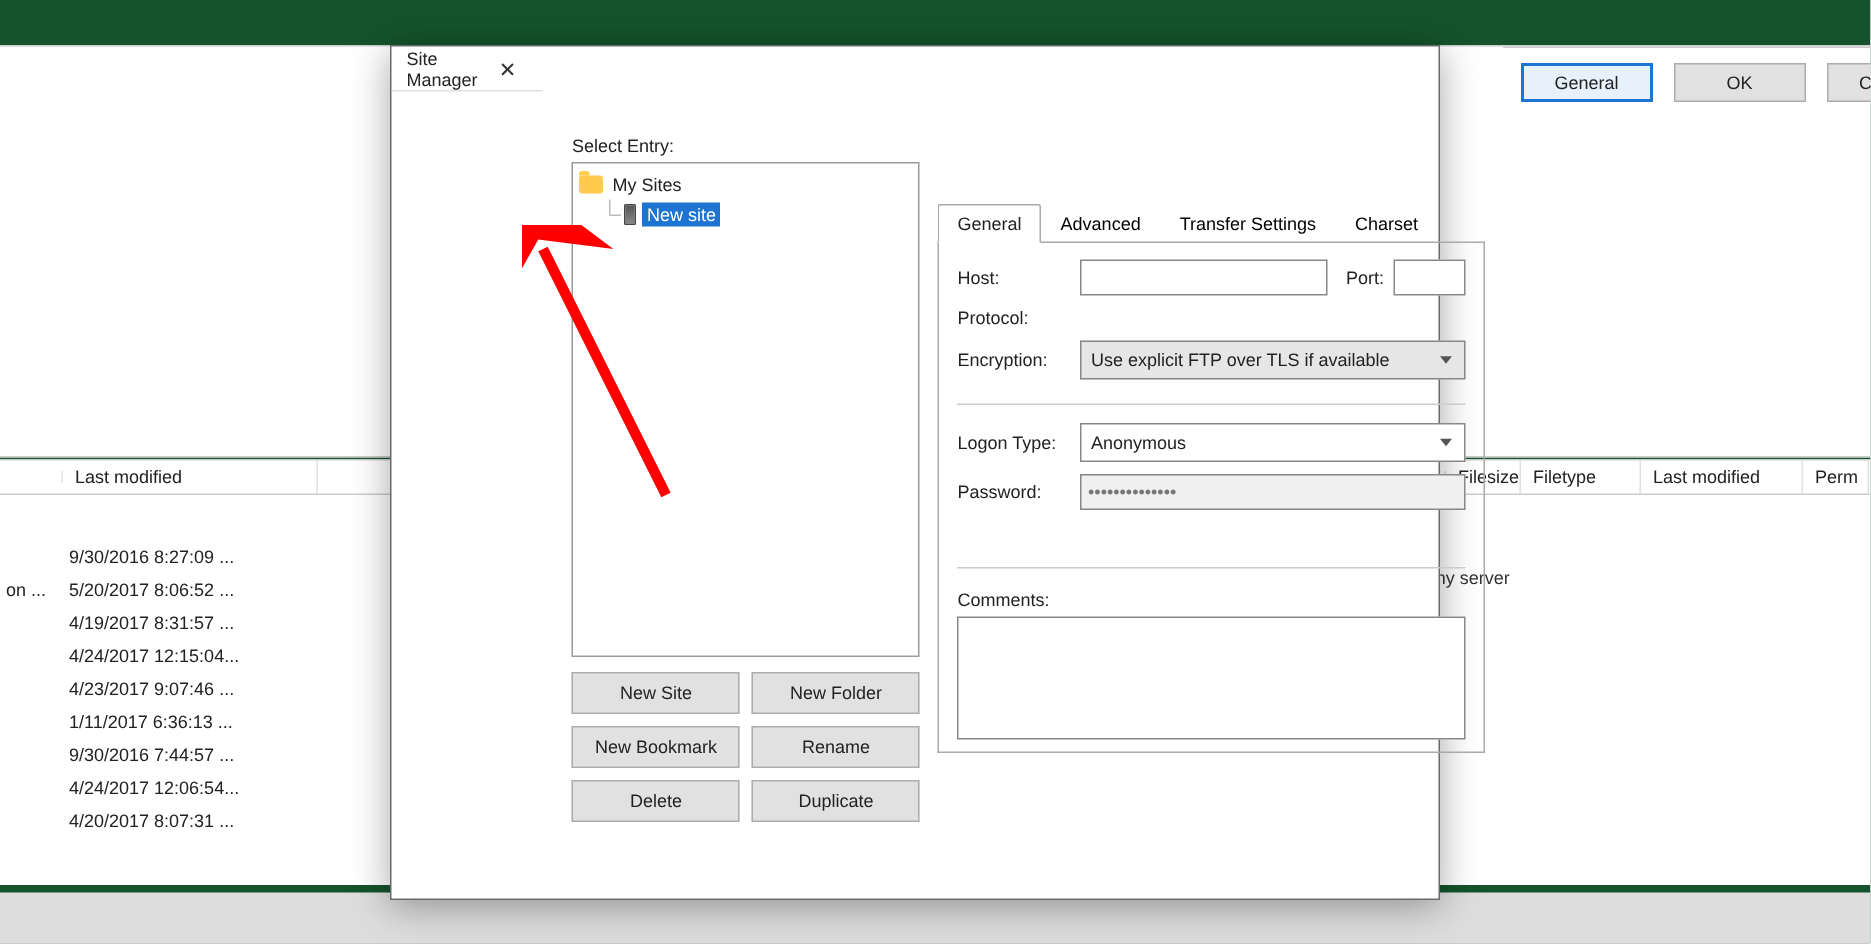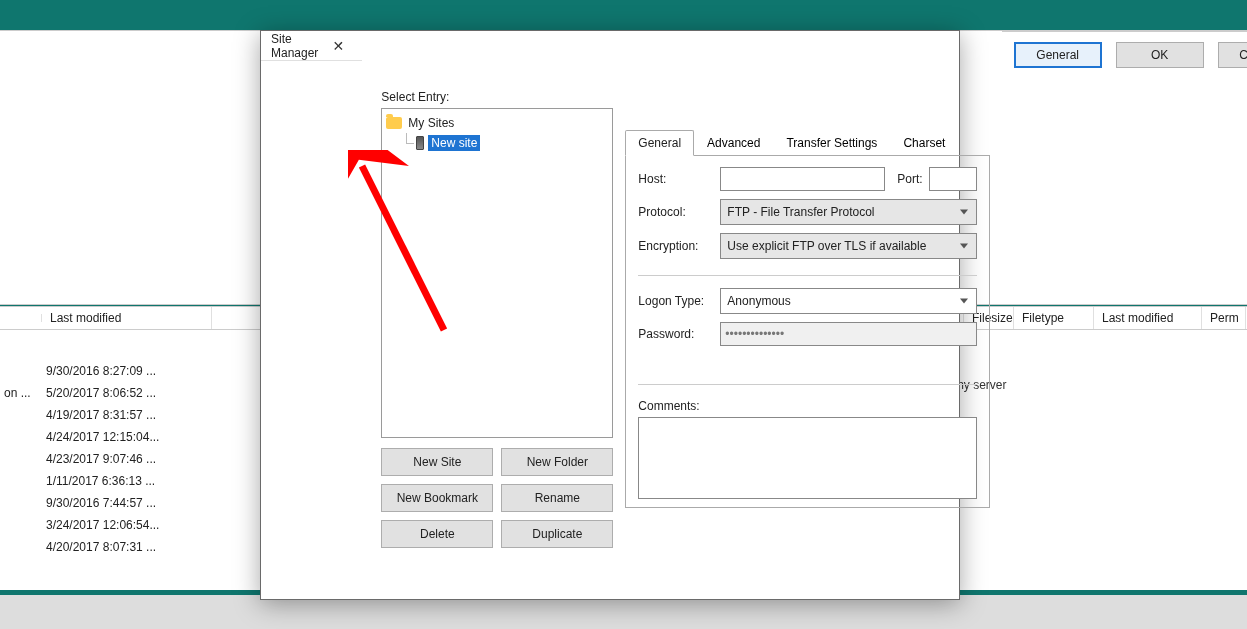--- a/index.html
+++ b/index.html
@@ -11,21 +11,21 @@
     width: 1247px;
     height: 629px;
     overflow: hidden;
     position: relative;
     color: #222;
   }
   
   .bg {
     position: absolute;
     left: 0; top: 0; width: 1247px; height: 629px;
-    background: #0f766e;
+    background: #14532d;
   }
   .bg .panel-left {
     position: absolute;
     left: 0; top: 30px; width: 610px; height: 275px;
     background: #fff;
     border: 1px solid #ccc;
     border-left: none;
   }
   .bg .panel-right {
     position: absolute;
@@ -352,21 +352,21 @@
     <div class="list-row">
         <span class="col-name"></span>
         <span class="col-mod">1/11/2017 6:36:13 ...</span>
       </div>
     <div class="list-row">
         <span class="col-name"></span>
         <span class="col-mod">9/30/2016 7:44:57 ...</span>
       </div>
     <div class="list-row">
         <span class="col-name"></span>
-        <span class="col-mod">3/24/2017 12:06:54...</span>
+        <span class="col-mod">4/24/2017 12:06:54...</span>
       </div>
     <div class="list-row">
         <span class="col-name"></span>
         <span class="col-mod">4/20/2017 8:07:31 ...</span>
       </div>
   </div>
   <div class="list-right">
     <div class="not-connected">Not connected to any server</div>
   </div>
   <div class="bottom-band"></div>
@@ -416,23 +416,20 @@
 
         <div class="form-row">
           <label>Host:</label>
           <input class="txt" style="flex: 1 1 0%;">
           <label style="width:auto; margin:0 6px 0 12px;">Port:</label>
           <input class="txt" style="width: 48px;">
         </div>
 
         <div class="form-row">
           <label>Protocol:</label>
-          <div class="sel" style="flex:1;">
-            <span>FTP - File Transfer Protocol</span>
-          </div>
         </div>
 
         <div class="form-row">
           <label>Encryption:</label>
           <div class="sel" style="flex:1;">
             <span>Use explicit FTP over TLS if available</span>
           </div>
         </div>
 
         <div class="hr"></div>

